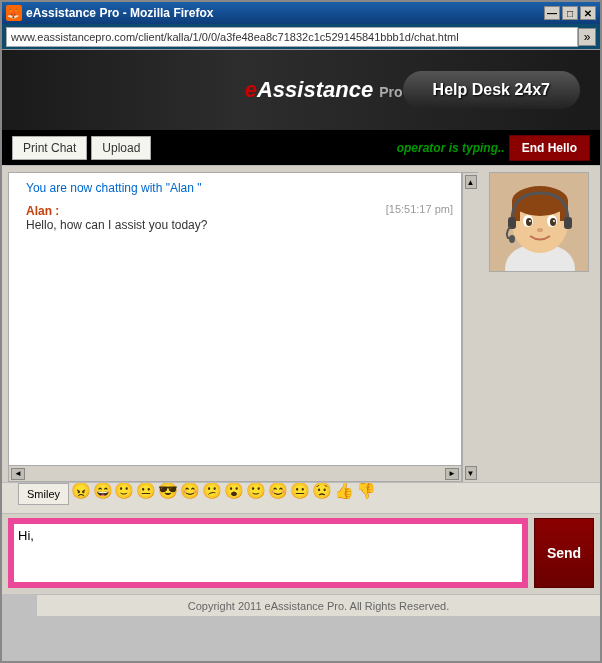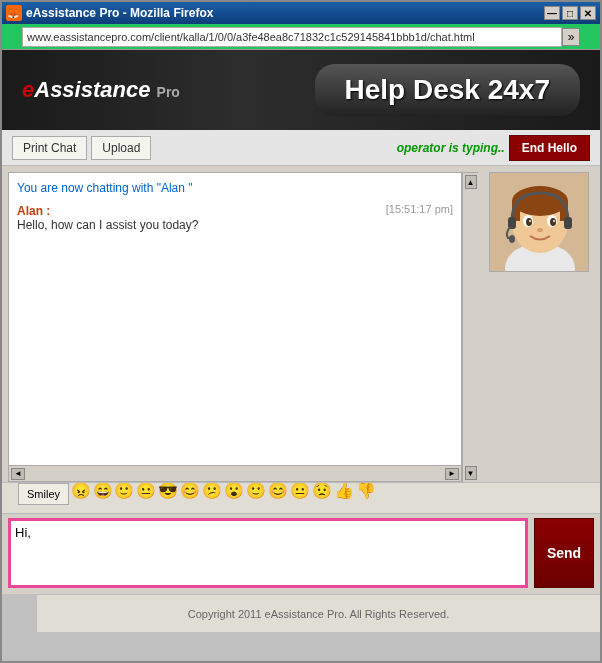--- a/index.html
+++ b/index.html
@@ -54,25 +54,25 @@
       align-items: center;
       justify-content: center;
       font-size: 10px;
       cursor: pointer;
       color: #000;
     }
     .tb-btn.close { background: #d4d0c8; }
 
     
     .address-bar {
-      background: #22c55e;
+      background: #0c4a6e;
       height: 26px;
       display: flex;
       align-items: center;
-      padding: 2px 20px;
+      padding: 2px 4px;
       border-bottom: 1px solid #999;
       gap: 0;
     }
     .address-input {
       flex: 1;
       height: 20px;
       border: 1px solid #aaa;
       background: white;
       font-size: 11px;
       padding: 0 4px;
@@ -88,21 +88,21 @@
       justify-content: center;
       font-size: 12px;
     }
 
     
     .header {
       background: linear-gradient(to right, #1a1a1a 0%, #2d2d2d 40%, #1a1a1a 100%);
       height: 80px;
       display: flex;
       align-items: center;
-      justify-content: space-between;
+      justify-content: flex-end;
       padding: 0 20px;
     }
     .logo {
       font-size: 22px;
       font-weight: bold;
       color: white;
     }
     .logo span.e {
       color: #cc0000;
       font-style: italic;
@@ -114,28 +114,28 @@
     .logo span.pro {
       color: #aaa;
       font-size: 14px;
       font-style: normal;
     }
     .helpdesk-banner {
       background: linear-gradient(to bottom, #555 0%, #222 100%);
       border-radius: 20px;
       padding: 10px 30px;
       color: white;
-      font-size: 28px;
+      font-size: 16px;
       font-weight: bold;
       text-shadow: 1px 1px 2px #000;
     }
 
     
     .toolbar {
-      background: #e5e5e5;
+      background: #000000;
       border-bottom: 1px solid #bbb;
       height: 36px;
       display: flex;
       align-items: center;
       padding: 0 10px;
       gap: 4px;
     }
     .toolbar-btn {
       background: #f5f5f0;
       border: 1px solid #aaa;
@@ -166,20 +166,21 @@
     
     .main-content {
       display: flex;
       background: #d4d0c8;
       height: 316px;
     }
     .chat-messages {
       flex: 1;
       overflow-y: auto;
       padding: 8px;
+      margin-left: 9px;
     }
     .chat-intro {
       color: #0066cc;
       font-size: 12px;
       margin-bottom: 8px;
     }
     .chat-message {
       margin-bottom: 4px;
     }
     .chat-sender {
@@ -245,42 +246,42 @@
     .input-area {
       background: #d4d0c8;
       padding: 4px 6px;
       display: flex;
       gap: 6px;
       height: 80px;
     }
     .message-input {
       flex: 1;
       height: 70px;
-      border: 3px solid #ec4899;
+      border: 6px solid #ec4899;
       background: white;
       padding: 4px;
       font-size: 13px;
       resize: none;
       font-family: Arial, sans-serif;
     }
     .send-btn {
       width: 60px;
       height: 70px;
       background: linear-gradient(to bottom, #8b0000 0%, #6b0000 100%);
       color: white;
       border: 1px solid #500;
       font-size: 14px;
       font-weight: bold;
       cursor: pointer;
     }
 
     
     .footer {
       background: #e0ddd5;
-      height: 38px;
+      height: 22px;
       display: flex;
       align-items: center;
       justify-content: center;
       font-size: 11px;
       color: #666;
       border-top: 1px solid #bbb;
       margin-left: 35px;
     }
   </style>
 </head>

